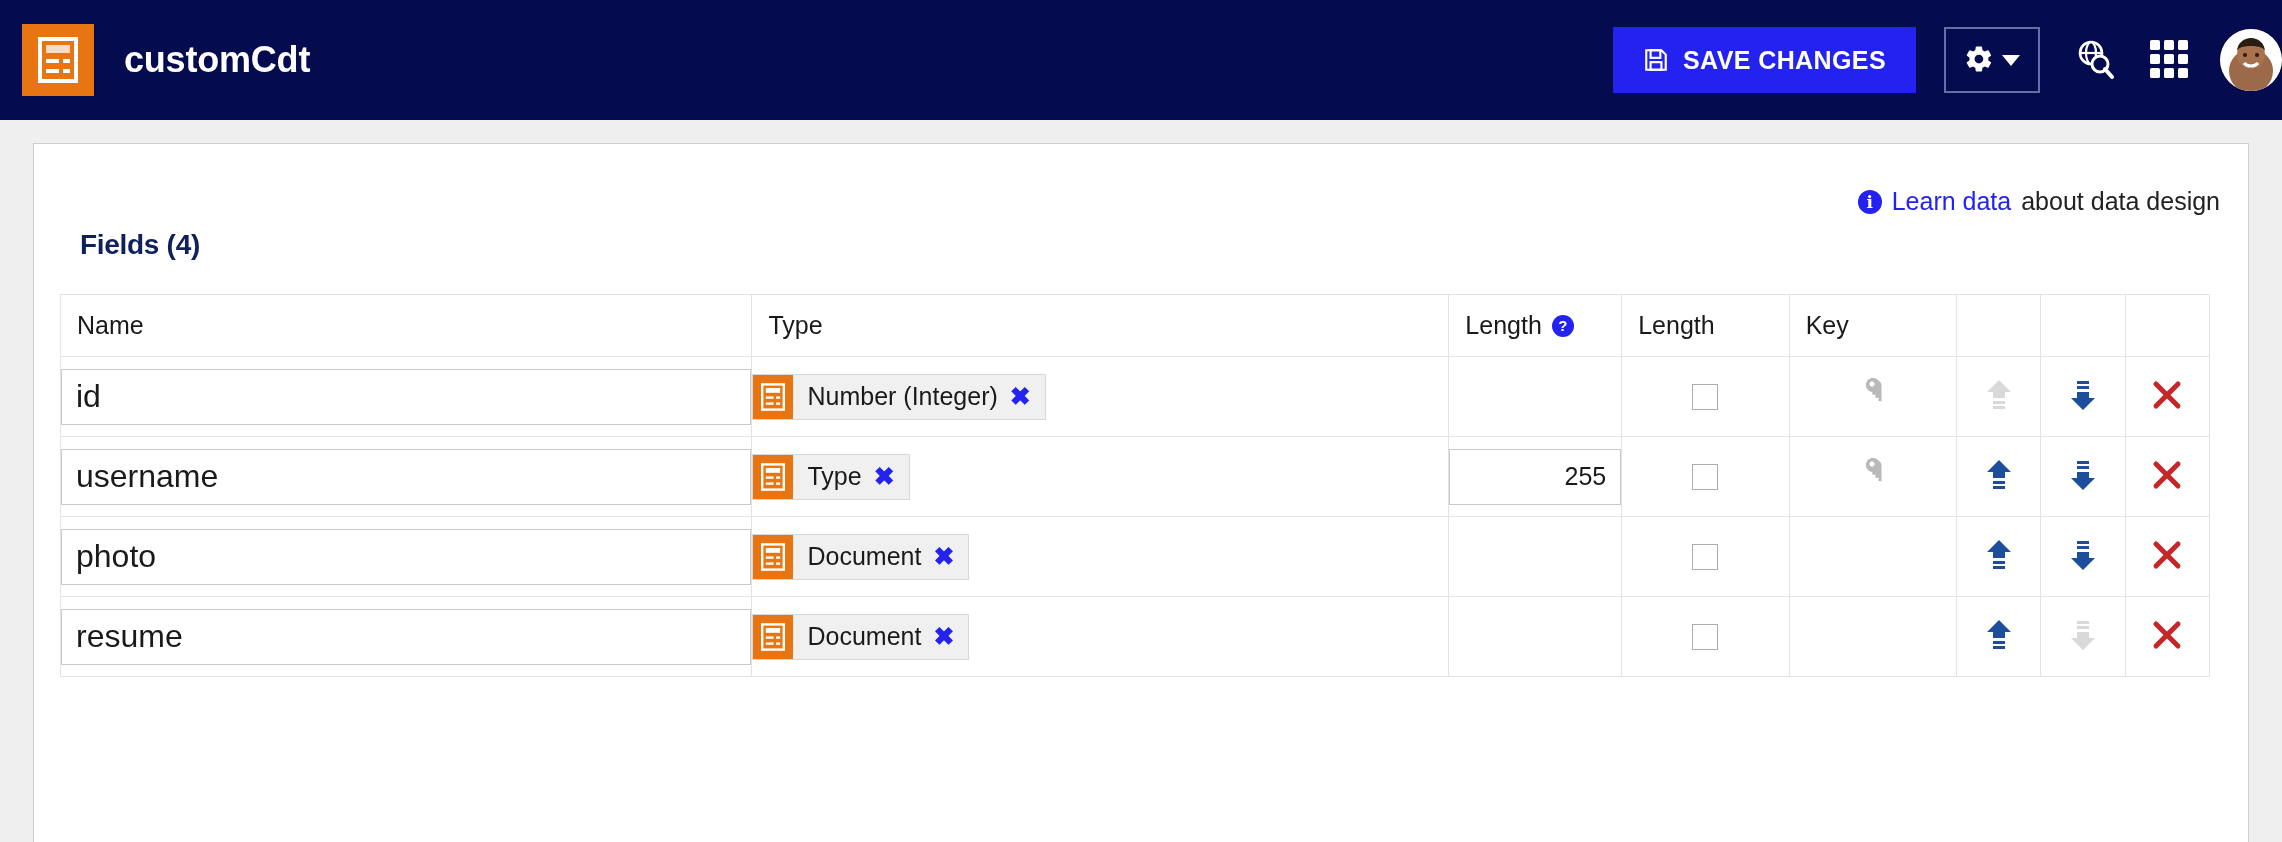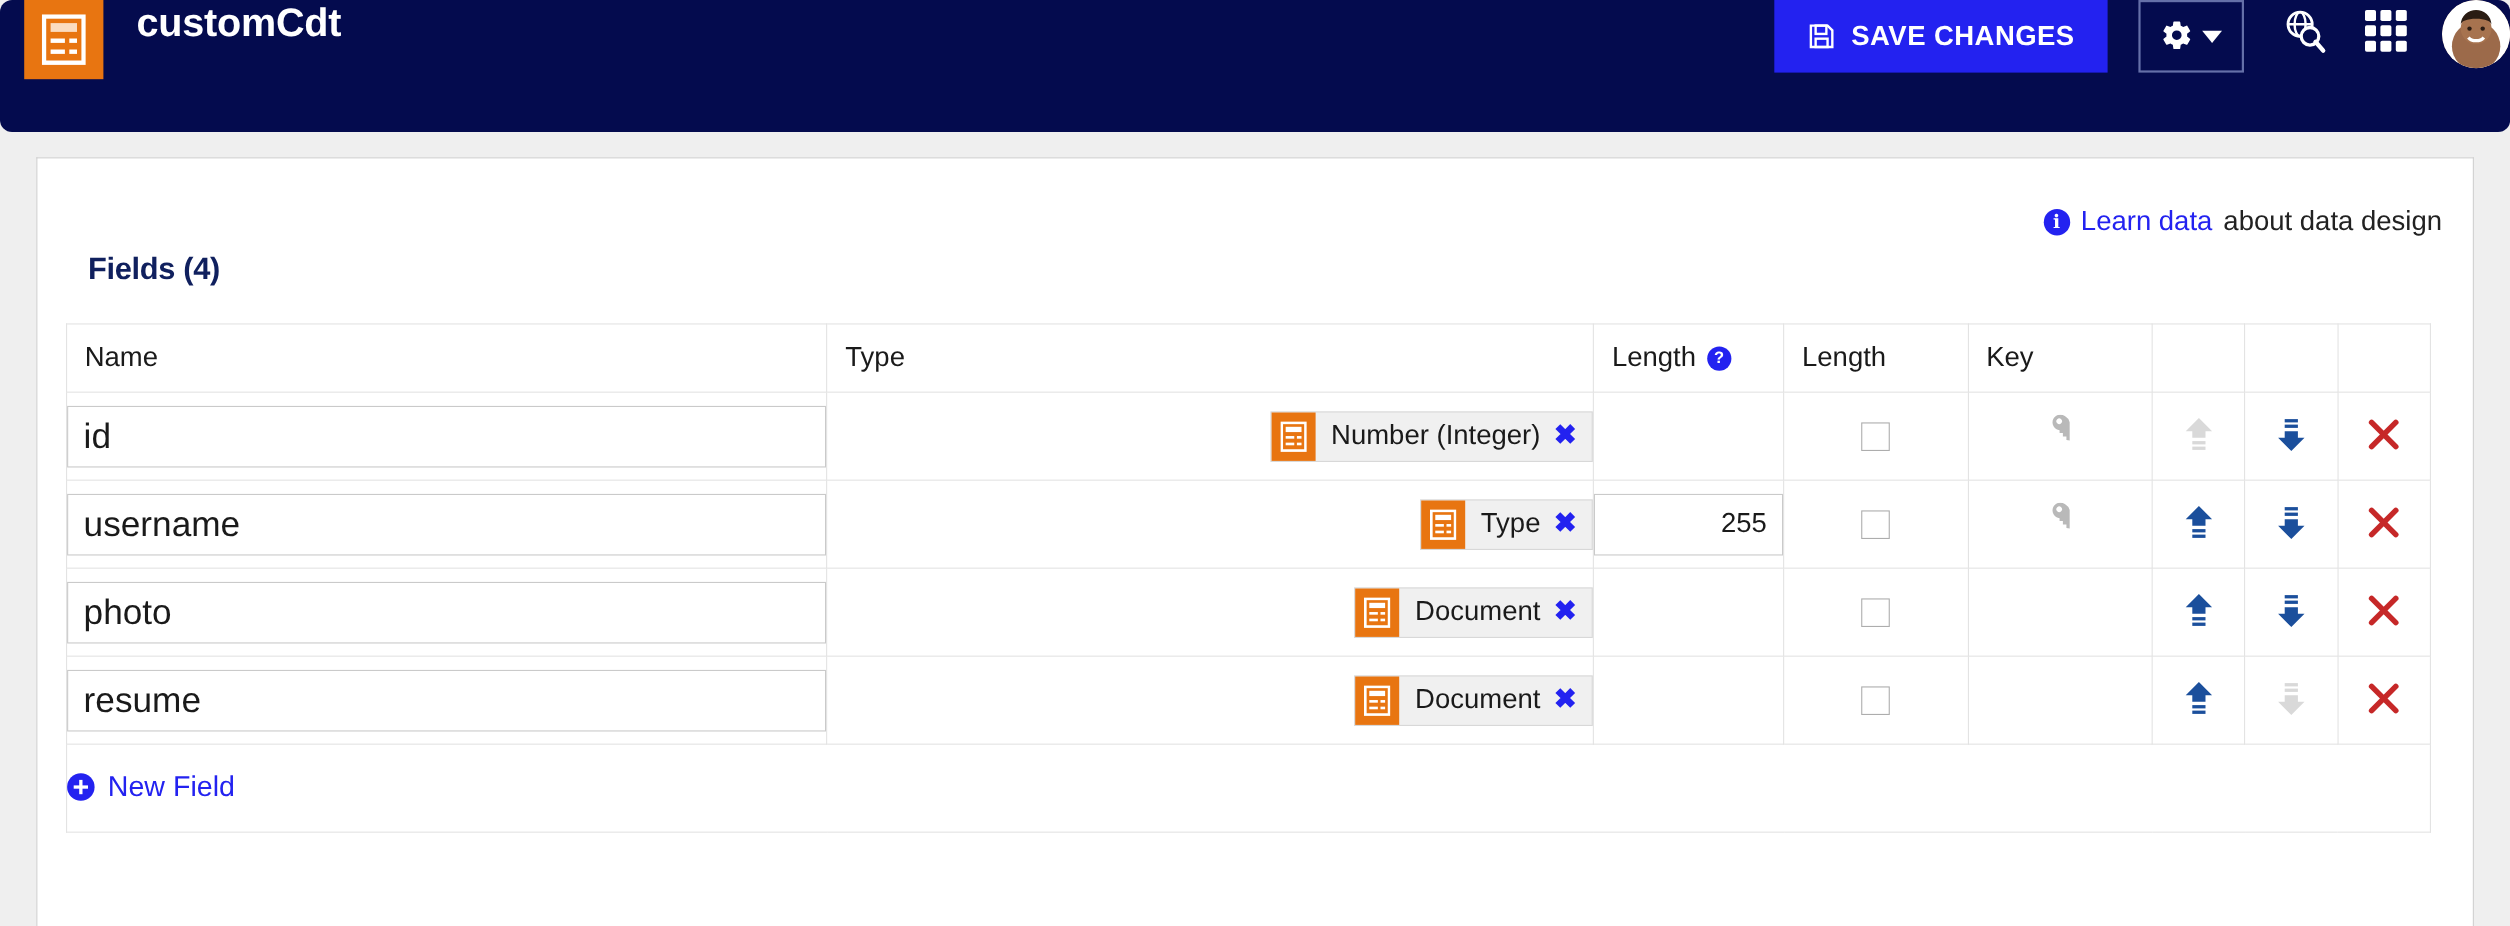--- a/index.html
+++ b/index.html
@@ -11,22 +11,22 @@
     font-family: "Liberation Sans", sans-serif;
     overflow: hidden;
   }
 
   
   .topbar {
     position: relative;
     height: 120px;
     background: #040b4e;
     display: flex;
+    align-items: center;
     overflow: hidden;
-    border-radius: 11px;
   }
   .brand-logo {
     width: 72px; height: 72px;
     margin-left: 22px;
     background: #e87511;
     display: flex; align-items: center; justify-content: center;
     flex: 0 0 auto;
   }
   .brand-logo svg { display:block; }
   .app-title {
@@ -220,21 +220,21 @@
     height: 56px;
     border: 1px solid #cacaca;
     background: #ffffff;
     font-family: "Liberation Sans", sans-serif;
     font-size: 25px;
     color: #1a1a1a;
     padding: 0 14px;
     text-align: right;
   }
 
-  .type-cell { padding-left: 14px; text-align: right; }
+  .type-cell { padding-left: 14px; }
   .type-chip {
     display: inline-flex;
     align-items: center;
     background: #f0f0f0;
     border: 1px solid #d8d8d8;
     height: 46px;
   }
   .chip-icon {
     width: 40px; height: 44px;
     background: #e87511;
@@ -688,24 +688,16 @@
             <button class="xbtn">
               <svg width="32" height="32" viewBox="0 0 32 32" aria-hidden="true">
                 <line x1="5" y1="5" x2="27" y2="27" stroke="#c62828" stroke-width="5" stroke-linecap="round"></line>
                 <line x1="27" y1="5" x2="5" y2="27" stroke="#c62828" stroke-width="5" stroke-linecap="round"></line>
               </svg>
             </button>
           </div>
         </td>
       </tr>
 
-      <tr>
-        <td class="newfield-cell" colspan="8">
-          <span class="newfield">
-            <span class="plus-badge"></span>
-            <span>New Field</span>
-          </span>
-        </td>
-      </tr>
 
     </tbody>
   </table>
 </div>
 
 </body></html>

